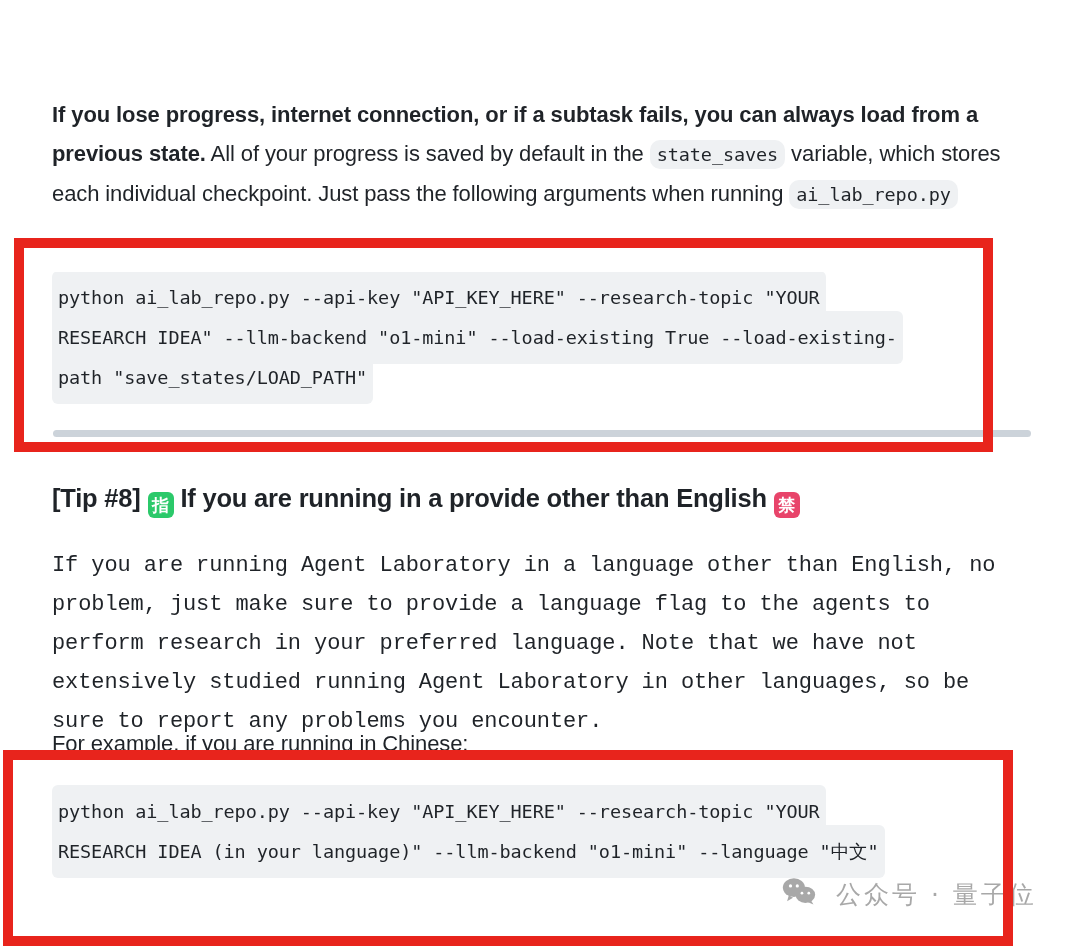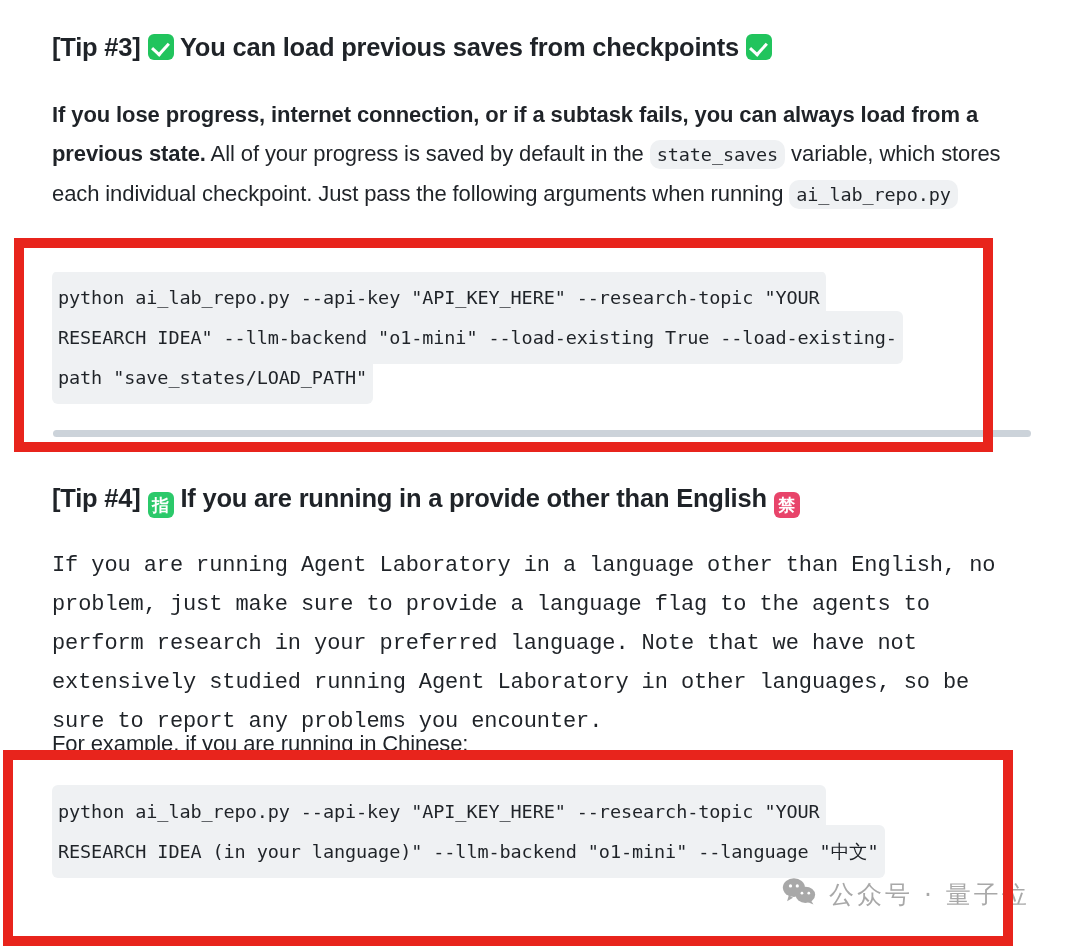--- a/index.html
+++ b/index.html
@@ -129,43 +129,35 @@
     height: 7px;
     background: #ccd3da;
     border-radius: 4px;
   }
 
   
   .watermark {
     position: absolute;
     display: flex;
     align-items: center;
-    gap: 13px;
+    gap: 20px;
     color: #9a9a9a;
     font-family: "DejaVu Sans", sans-serif;
     font-size: 25px;
     letter-spacing: 3px;
     opacity: .85;
     justify-content: space-between;
   }
   .wechat-icon { width: 34px; height: 28px; }
 </style>
 </head>
 <body>
 
 <div class="page">
 
-  <div class="doc" style="top:32px;">
-    <div class="heading">
-      <span>[Tip #3]</span>
-      <span class="emoji check"></span>
-      <span>You can load previous saves from checkpoints</span>
-      <span class="emoji check"></span>
-    </div>
-  </div>
 
   <div class="doc" style="top:95px;">
     <div class="para">
       <b>If you lose progress, internet connection, or if a subtask fails, you can always load from a previous state.</b><span> All of your progress is saved by default in the </span><span class="chip">state_saves</span><span> variable, which stores each individual checkpoint. Just pass the following arguments when running </span><span class="chip">ai_lab_repo.py</span>
     </div>
   </div>
 
   <div style="position:absolute; left:52px; top:278px; width:950px;" class="codeblock">
     <div style="white-space:nowrap;"><span class="seg">python ai_lab_repo.py --api-key "API_KEY_HERE" --research-topic "YOUR</span></div>
     <div style="white-space:nowrap;"><span class="seg">RESEARCH IDEA" --llm-backend "o1-mini" --load-existing True --load-existing-</span></div>
@@ -173,21 +165,21 @@
   </div>
 
   <div class="hscroll" style="left:53px; top:430px; width:978px;"></div>
 
   <div class="redbox" style="left:14px; top:238px; width:979px; height:214px;"></div>
 
   <div class="redbox-fill" style="left:24px; top:248px; width:959px; height:24px;"></div>
 
   <div class="doc" style="top:483px;">
     <div class="heading">
-      <span>[Tip #4]</span>
+      <span>[Tip #8]</span>
       <span class="emoji cjk green">指</span>
       <span>If you are running in a provide other than English</span>
       <span class="emoji cjk red">禁</span>
     </div>
   </div>
 
   <div class="doc" style="top:546px; width:975px;font-family:Liberation Mono, monospace;">
     <div class="para">If you are running Agent Laboratory in a language other than English, no problem, just make sure to provide a language flag to the agents to perform research in your preferred language. Note that we have not extensively studied running Agent Laboratory in other languages, so be sure to report any problems you encounter.</div>
   </div>
 

